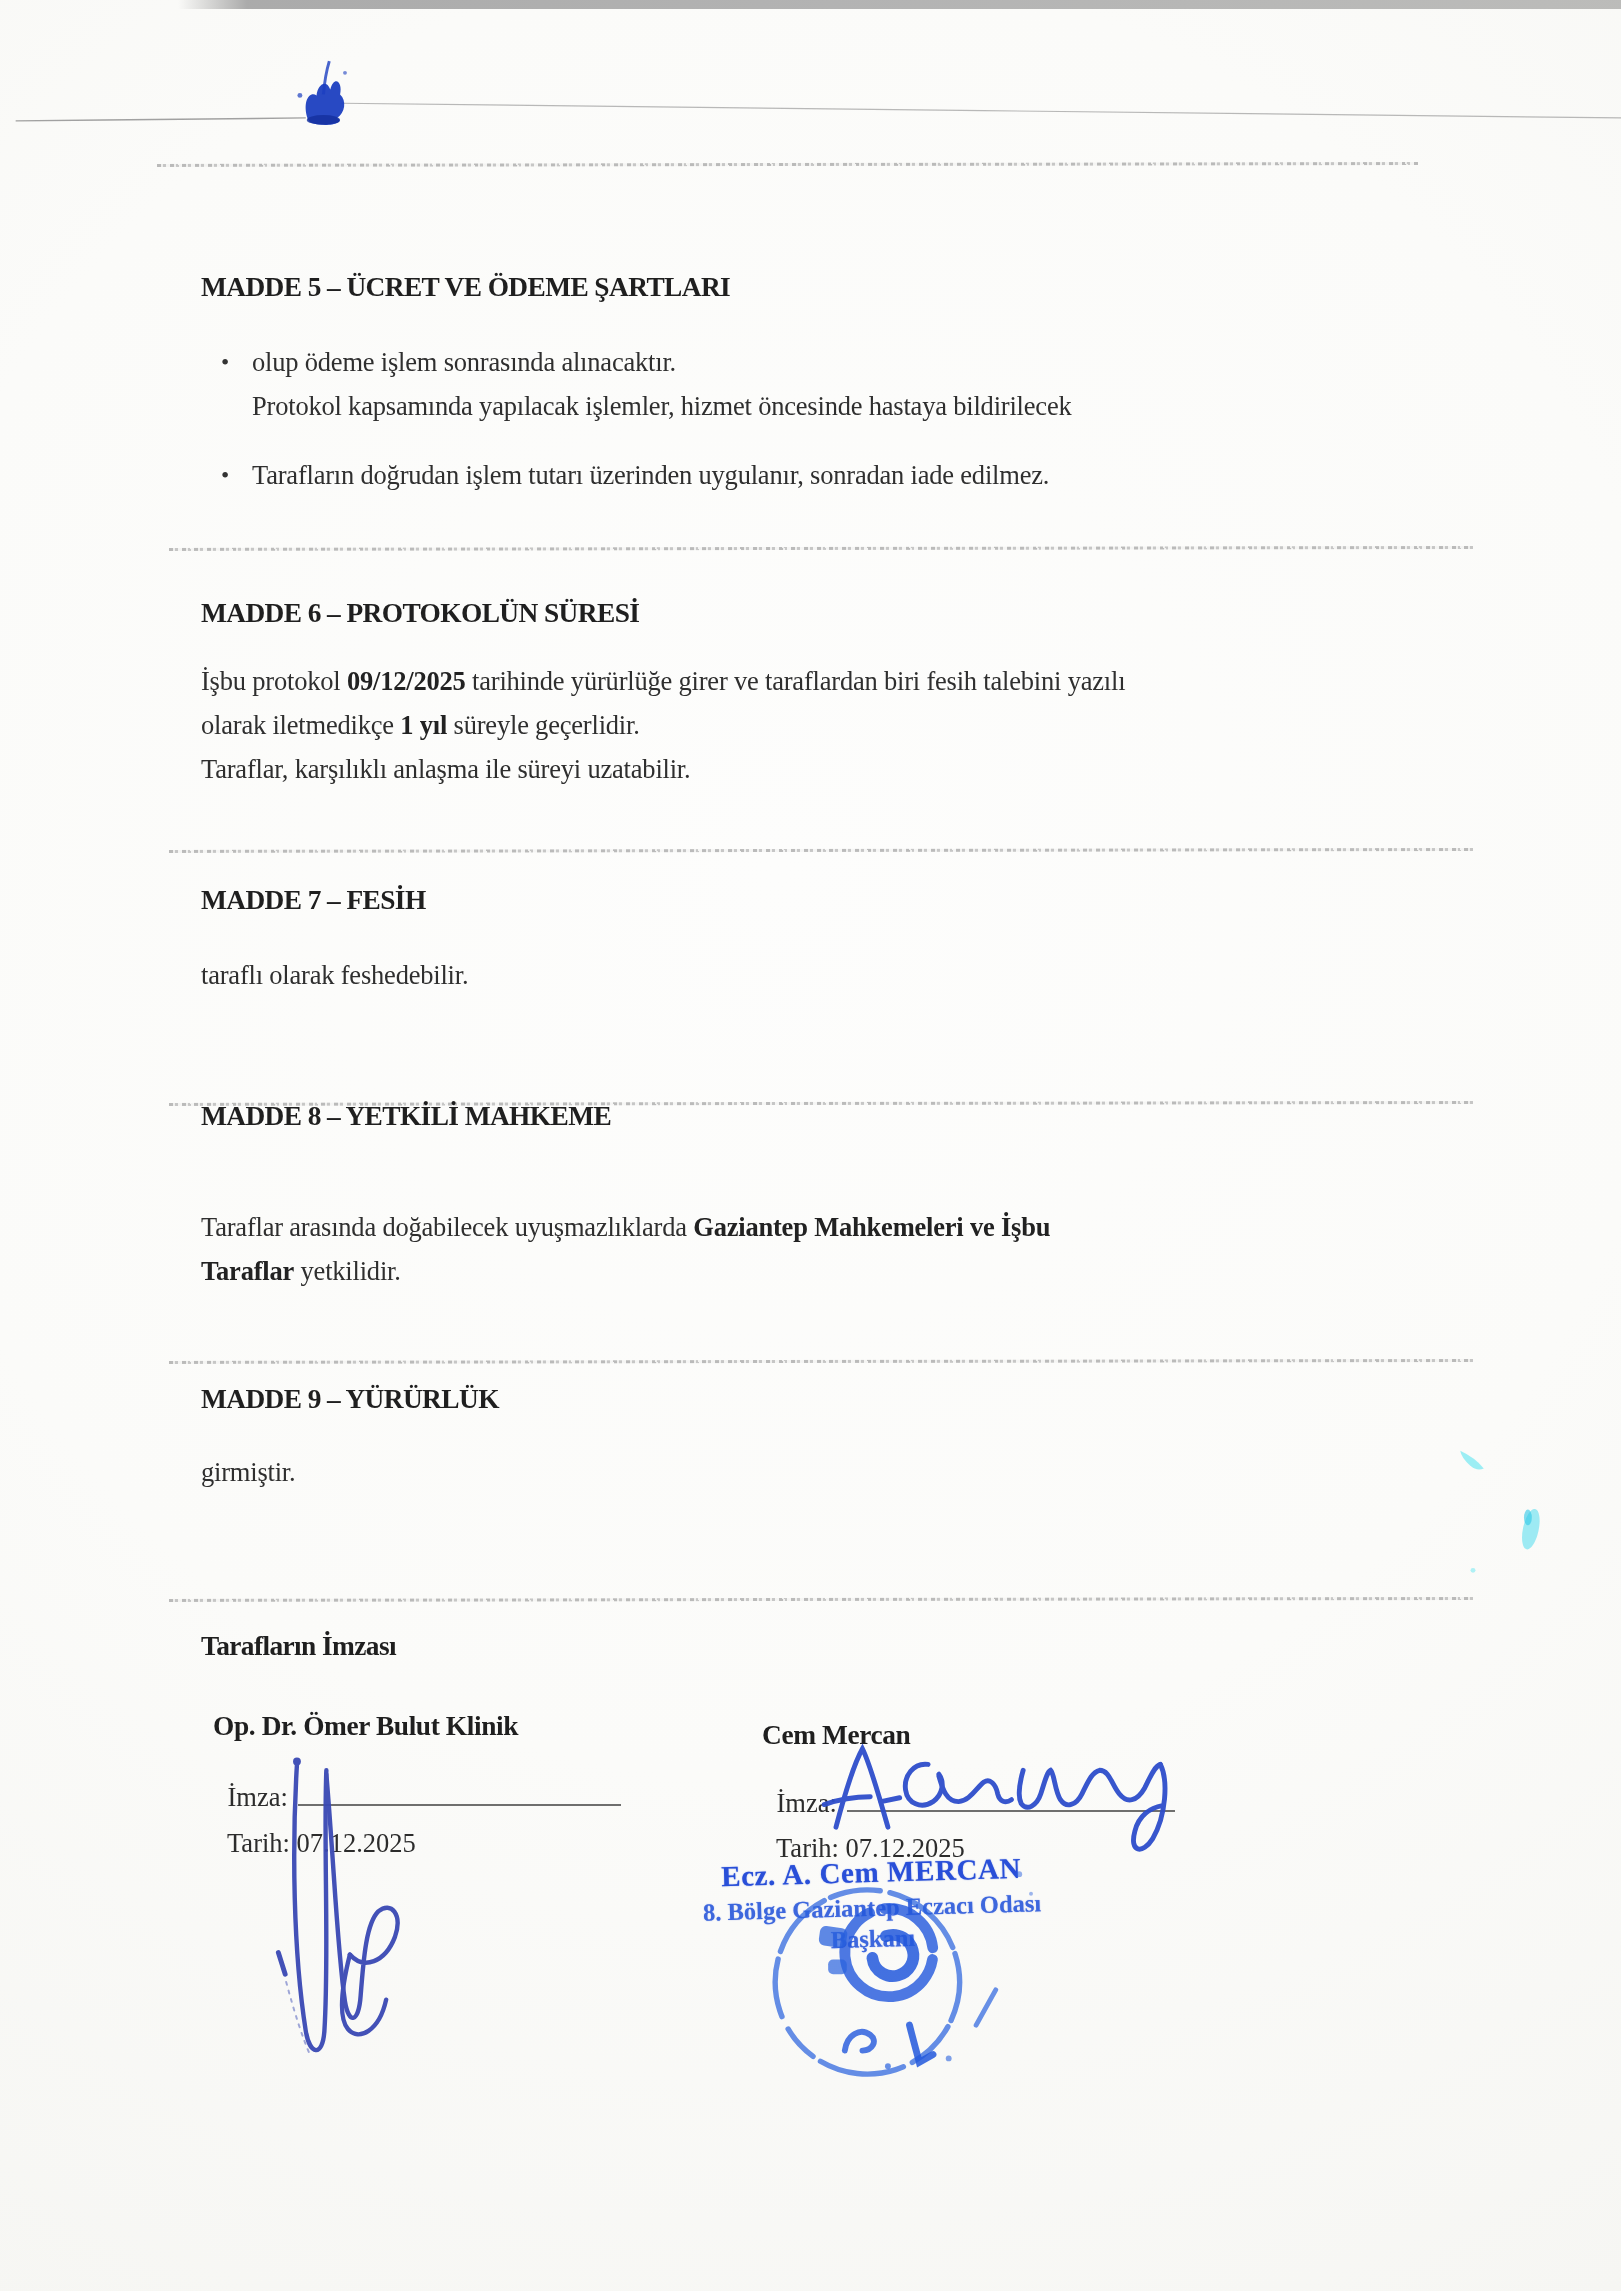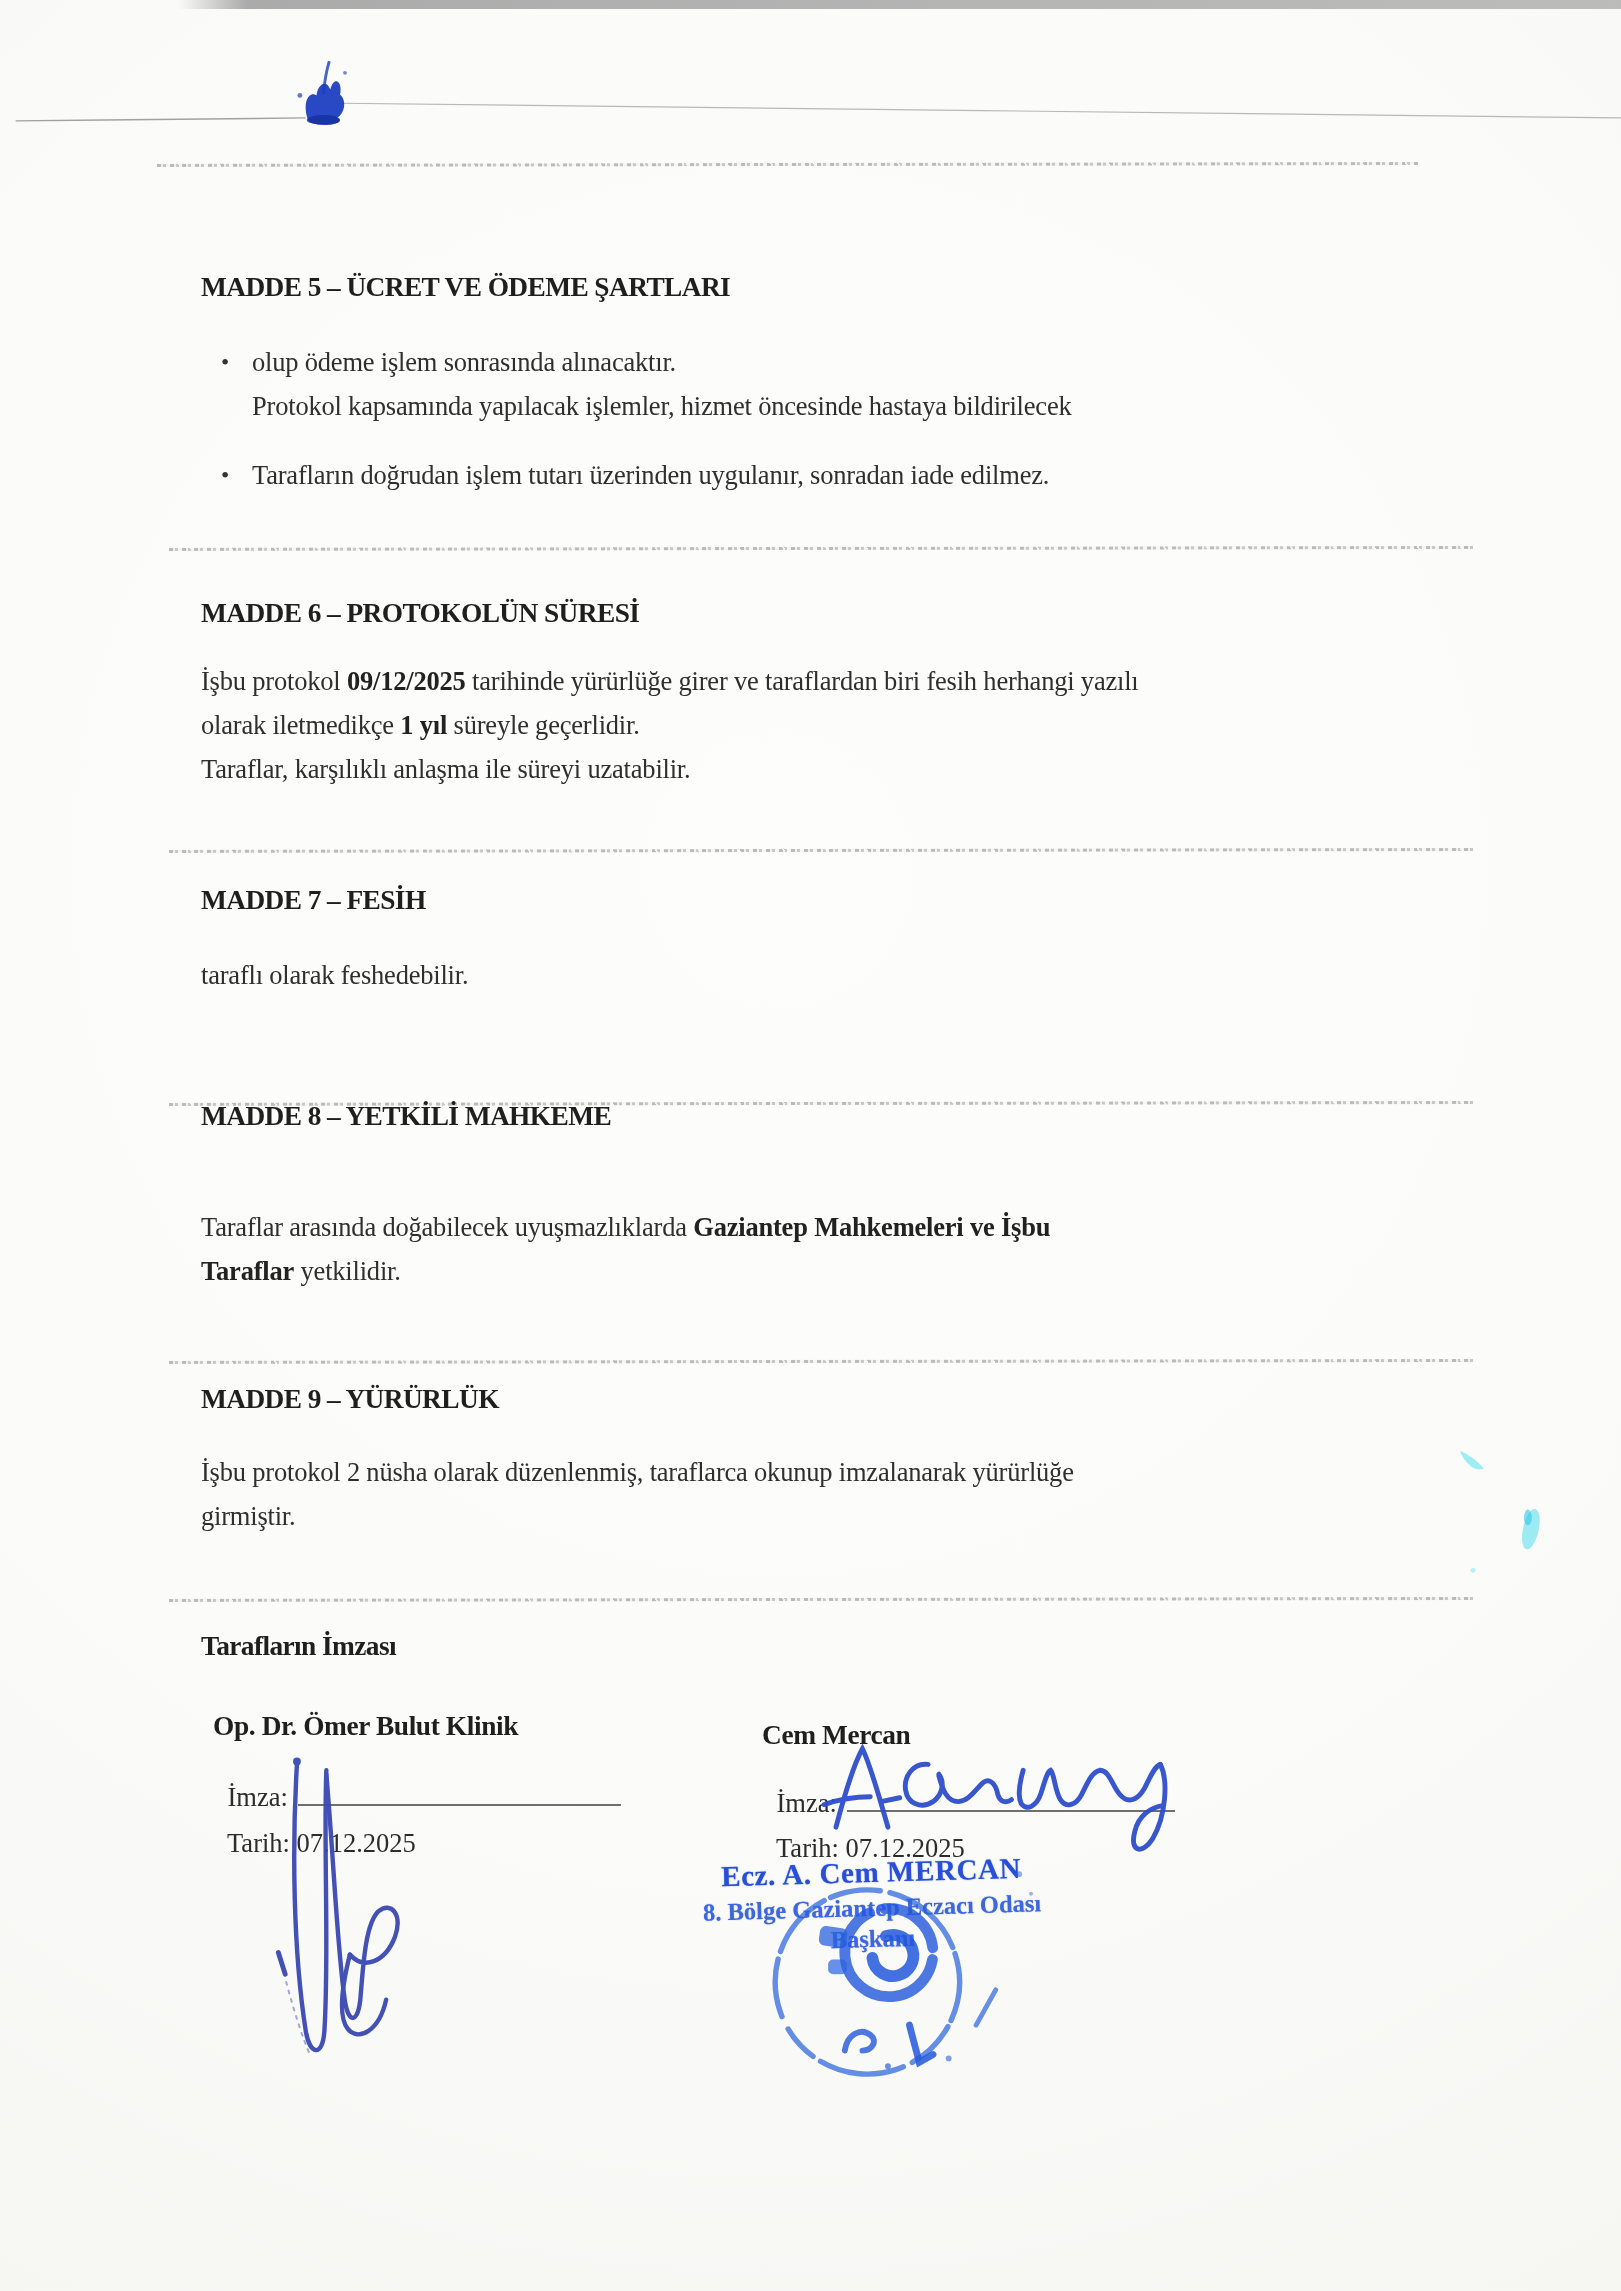--- a/index.html
+++ b/index.html
@@ -79,39 +79,38 @@
   </div>
   <div class="bullet" style="top:453px;width:1255px">
     <span class="dot">•</span>
     <div>
       <div class="ln">Tarafların doğrudan işlem tutarı üzerinden uygulanır, sonradan iade edilmez.</div>
     </div>
   </div>
 
   <h2 class="h" style="top:597px">MADDE 6 – PROTOKOLÜN SÜRESİ</h2>
   <div class="p" style="top:659px">
-    <div class="ln"><span class="seg">İşbu protokol </span><span class="seg b">09/12/2025</span><span class="seg"> tarihinde yürürlüğe girer ve taraflardan biri fesih herhangi yazılı</span></div>
+    <div class="ln"><span class="seg">İşbu protokol </span><span class="seg b">09/12/2025</span><span class="seg"> tarihinde yürürlüğe girer ve taraflardan biri fesih talebini yazılı</span></div>
     <div class="ln"><span class="seg">olarak iletmedikçe </span><span class="seg b">1 yıl</span><span class="seg"> süreyle geçerlidir.</span></div>
     <div class="ln"><span class="seg">Taraflar, karşılıklı anlaşma ile süreyi uzatabilir.</span></div>
   </div>
 
   <h2 class="h" style="top:884px">MADDE 7 – FESİH</h2>
   <div class="p" style="top:953px">
     <div class="ln"><span class="seg">taraflı olarak feshedebilir.</span></div>
   </div>
 
   <h2 class="h" style="top:1100px">MADDE 8 – YETKİLİ MAHKEME</h2>
   <div class="p" style="top:1205px">
     <div class="ln"><span class="seg">Taraflar arasında doğabilecek uyuşmazlıklarda </span><span class="seg b">Gaziantep Mahkemeleri ve İşbu</span></div>
     <div class="ln"><span class="seg b">Taraflar</span><span class="seg"> yetkilidir.</span></div>
   </div>
 
   <h2 class="h" style="top:1383px">MADDE 9 – YÜRÜRLÜK</h2>
   <div class="p" style="top:1450px">
-    <div class="ln"><span class="seg">İşbu protokol 2 nüsha olarak düzenlenmiş, taraflarca okunup imzalanarak yürürlüğe</span></div>
     <div class="ln"><span class="seg">girmiştir.</span></div>
   </div>
 
   <h2 class="h" style="top:1630px">Tarafların İmzası</h2>
 
   <p class="sig-name" style="top:1699px;left:201px">Op. Dr. Ömer Bulut Klinik</p>
   <div class="sig-row" style="top:1751px;left:201px">
     <span>İmza:</span><span class="sline" style="width:323px"></span>
   </div>
   <div class="sig-row" style="top:1797px;left:201px">

